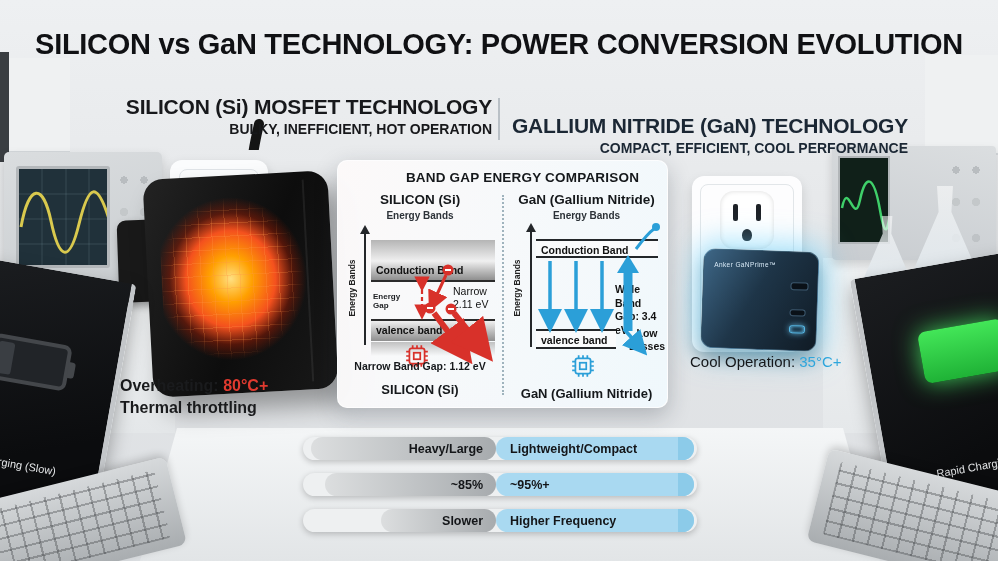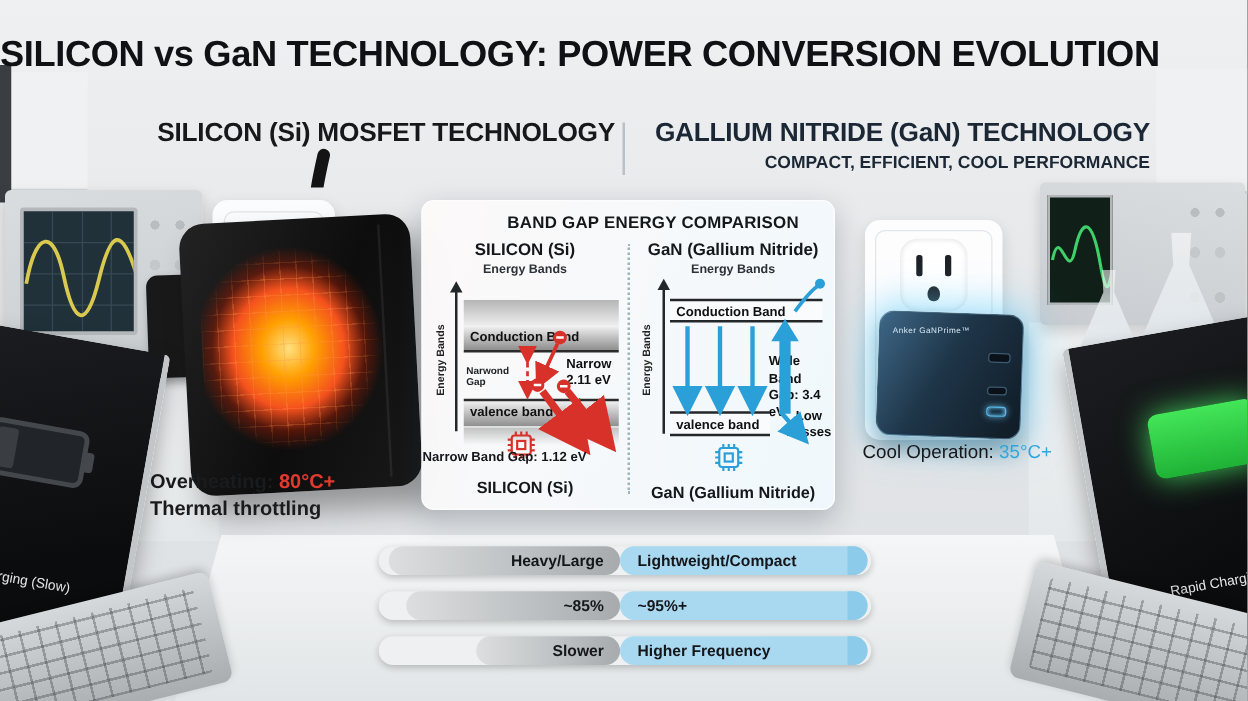--- a/index.html
+++ b/index.html
@@ -33,27 +33,27 @@
     box-shadow:0 5px 10px rgba(0,0,0,.15); z-index:1; }
   .scope-right .screen { position:absolute; left:6px; top:10px; width:52px; height:88px;
     background:#102019; border:2px solid #b2b6b9; overflow:hidden; }
   .flask { position:absolute; z-index:2; clip-path:polygon(40% 0,60% 0,58% 24%,100% 96%,92% 100%,8% 100%,0 96%,42% 24%);
     background:linear-gradient(180deg,rgba(255,255,255,.55),rgba(228,234,238,.92) 70%,rgba(214,222,227,.95)); }
   .flask-large { left:905px; top:186px; width:80px; height:108px; }
   .flask-small { left:860px; top:216px; width:54px; height:74px; }
   .wires-svg { position:absolute; inset:0; z-index:2; pointer-events:none; }
 
   
-  .main-title { position:absolute; top:28px; left:0; width:100%; text-align:left; z-index:6;
+  .main-title { position:absolute; top:28px; left:0; width:100%; text-align:center; z-index:6;
     font-size:29px; font-weight:700; letter-spacing:-0.3px; color:#101114; }
   .col-header { position:absolute; top:95px; width:408px; text-align:right; z-index:6; }
   .col-header .hd { font-size:21px; font-weight:700; letter-spacing:-0.2px; }
   .col-header .sub { font-size:14px; font-weight:700; margin-top:2px; }
   .hdr-left { left:84px; color:#17181b; }
-  .hdr-right { left:512px; color:#1b2734; }
+  .hdr-right { left:500px; color:#1b2734;margin-top:19px; }
   .hdr-divider { position:absolute; left:498px; top:98px; width:2px; height:42px; background:#b9c0c6; z-index:6; }
 
   
   .outlet-left { position:absolute; left:170px; top:160px; width:98px; height:190px;
     background:#fbfcfd; border-radius:12px; box-shadow:0 5px 12px rgba(0,0,0,.15); z-index:2; }
   .outlet-left .ring { position:absolute; inset:9px; border:1px solid #e0e4e8; border-radius:8px; }
   .outlet-left .socket { position:absolute; left:20px; bottom:16px; width:58px; height:58px; border-radius:50%;
     background:#f0f2f4; box-shadow:inset 0 0 6px rgba(0,0,0,.15); }
   .plug-left { position:absolute; left:118px; top:220px; width:44px; height:82px; background:#191919;
     border-radius:9px; transform:rotate(-2deg); z-index:3; box-shadow:2px 4px 8px rgba(0,0,0,.35); }
@@ -121,27 +121,27 @@
   .band { position:absolute; font-size:10.5px; font-weight:700; color:#111; padding:3px 0 0 5px; }
   .band-gray { background:linear-gradient(180deg,#f0f0f0 0%,#b9b9b9 55%,#8f8f8f 100%); }
   .band-line-b { border-bottom:2.5px solid #2b2b2b; }
   .band-line-t { border-top:2.5px solid #2b2b2b; }
   .band-white { background:#fafbfc; border-top:2px solid #24272a; border-bottom:2px solid #24272a; }
   .si-upper { position:absolute; left:33px; top:79px; width:124px; height:21px;
     background:linear-gradient(180deg,#a9a9a9,#eeeeee); opacity:.85; }
   .si-fade { position:absolute; left:33px; top:181px; width:124px; height:14px;
     background:linear-gradient(180deg,#b3b3b3,rgba(200,200,200,0)); opacity:.8; }
   .gap-label { position:absolute; left:35px; top:131px; width:44px; font-size:8px; font-weight:700; color:#1d1f22; }
-  .narrow-text { position:absolute; left:115px; top:124px; width:48px; font-size:10.5px; font-weight:700;
+  .narrow-text { position:absolute; left:115px; top:124px; width:48px; font-size:10.5px; font-weight:400;
     color:#111; line-height:1.25; }
   .wide-text { position:absolute; left:277px; top:122px; width:54px; font-size:10.5px; font-weight:700;
     color:#111; line-height:1.3; }
   .low-text { position:absolute; left:286px; top:166px; width:46px; font-size:10.5px; font-weight:700;
     color:#111; line-height:1.25; text-align:center; }
-  .bc-caption { position:absolute; top:199px; width:164px; text-align:left; font-size:10.5px; font-weight:700; color:#15181b; }
+  .bc-caption { position:absolute; top:199px; width:164px; text-align:center; font-size:10.5px; font-weight:700; color:#15181b; }
   .bc-footer { position:absolute; top:221px; width:164px; text-align:center; font-size:13px; font-weight:700; color:#15181b; }
   .gan-footer { top:225px; left:166px; width:165px; }
   .diagram-svg { position:absolute; overflow:visible; }
   .chip { position:absolute; }
 
   
   .rows { position:absolute; left:303px; top:437px; width:394px; z-index:7; }
   .cmp-row { position:relative; height:23px; margin-bottom:13px; background:#eef0f1; border-radius:12px;
     box-shadow:0 2px 6px rgba(0,0,0,.22); font-size:12.5px; font-weight:700; color:#141619; }
   .seg { position:absolute; top:0; bottom:0; display:flex; align-items:center; }
@@ -222,20 +222,21 @@
     <path d="M60 310 C120 345, 200 345, 300 338" fill="none" stroke="#26292c" stroke-width="5"></path>
     <path d="M845 260 C828 300, 880 315, 935 332" fill="none" stroke="#b2342e" stroke-width="4"></path>
     <path d="M862 256 C848 305, 905 328, 962 346" fill="none" stroke="#26292c" stroke-width="5"></path>
     <rect x="920" y="332" width="26" height="8" rx="4" transform="rotate(18 933 336)" fill="#1c1f22"></rect>
     <rect x="872" y="330" width="22" height="7" rx="3.5" transform="rotate(8 883 333)" fill="#1c1f22"></rect>
   </svg>
 
   <div class="main-title">SILICON vs GaN TECHNOLOGY: POWER CONVERSION EVOLUTION</div>
   <div class="col-header hdr-left">
     <div class="hd">SILICON (Si) MOSFET TECHNOLOGY</div>
+    <div class="sub">BULKY, INEFFICIENT, HOT OPERATION</div>
   </div>
   <div class="hdr-divider"></div>
   <div class="col-header hdr-right">
     <div class="hd">GALLIUM NITRIDE (GaN) TECHNOLOGY</div>
     <div class="sub">COMPACT, EFFICIENT, COOL PERFORMANCE</div>
   </div>
 
   <div class="outlet-left">
     <div class="ring"></div>
     <div class="socket"></div>
@@ -291,21 +292,21 @@
     <div class="panel-title">BAND GAP ENERGY COMPARISON</div>
     <div class="panel-divider"></div>
 
     <div class="band-col" style="left:0;width:164px;">
       <div class="bc-name">SILICON (Si)</div>
       <div class="bc-sub">Energy Bands</div>
       <div class="vaxis" style="left:26px;top:72px;height:112px;"></div>
       <div class="vaxis-label" style="left:-36px;top:122px;">Energy Bands</div>
       <div class="si-upper"></div>
       <div class="band band-gray band-line-b" style="left:33px;top:100px;width:124px;height:21px;">Conduction Band</div>
-      <div class="gap-label">Narwond Gap</div>
+      <div class="gap-label">Energy Gap</div>
       <div class="narrow-text">
         <span>Narrow</span><br>
         <span>2.11 eV</span>
       </div>
       <div class="band band-gray band-line-t" style="left:33px;top:158px;width:124px;height:22px;">valence band</div>
       <div class="si-fade"></div>
       <svg class="diagram-svg" style="left:78px;top:98px;" width="90" height="96" viewBox="0 0 90 96">
         <defs>
           <marker id="rA" markerWidth="7" markerHeight="7" refX="3" refY="3.5" orient="auto">
               <path d="M0 0L7 3.5L0 7z" fill="#d8312a"></path>

